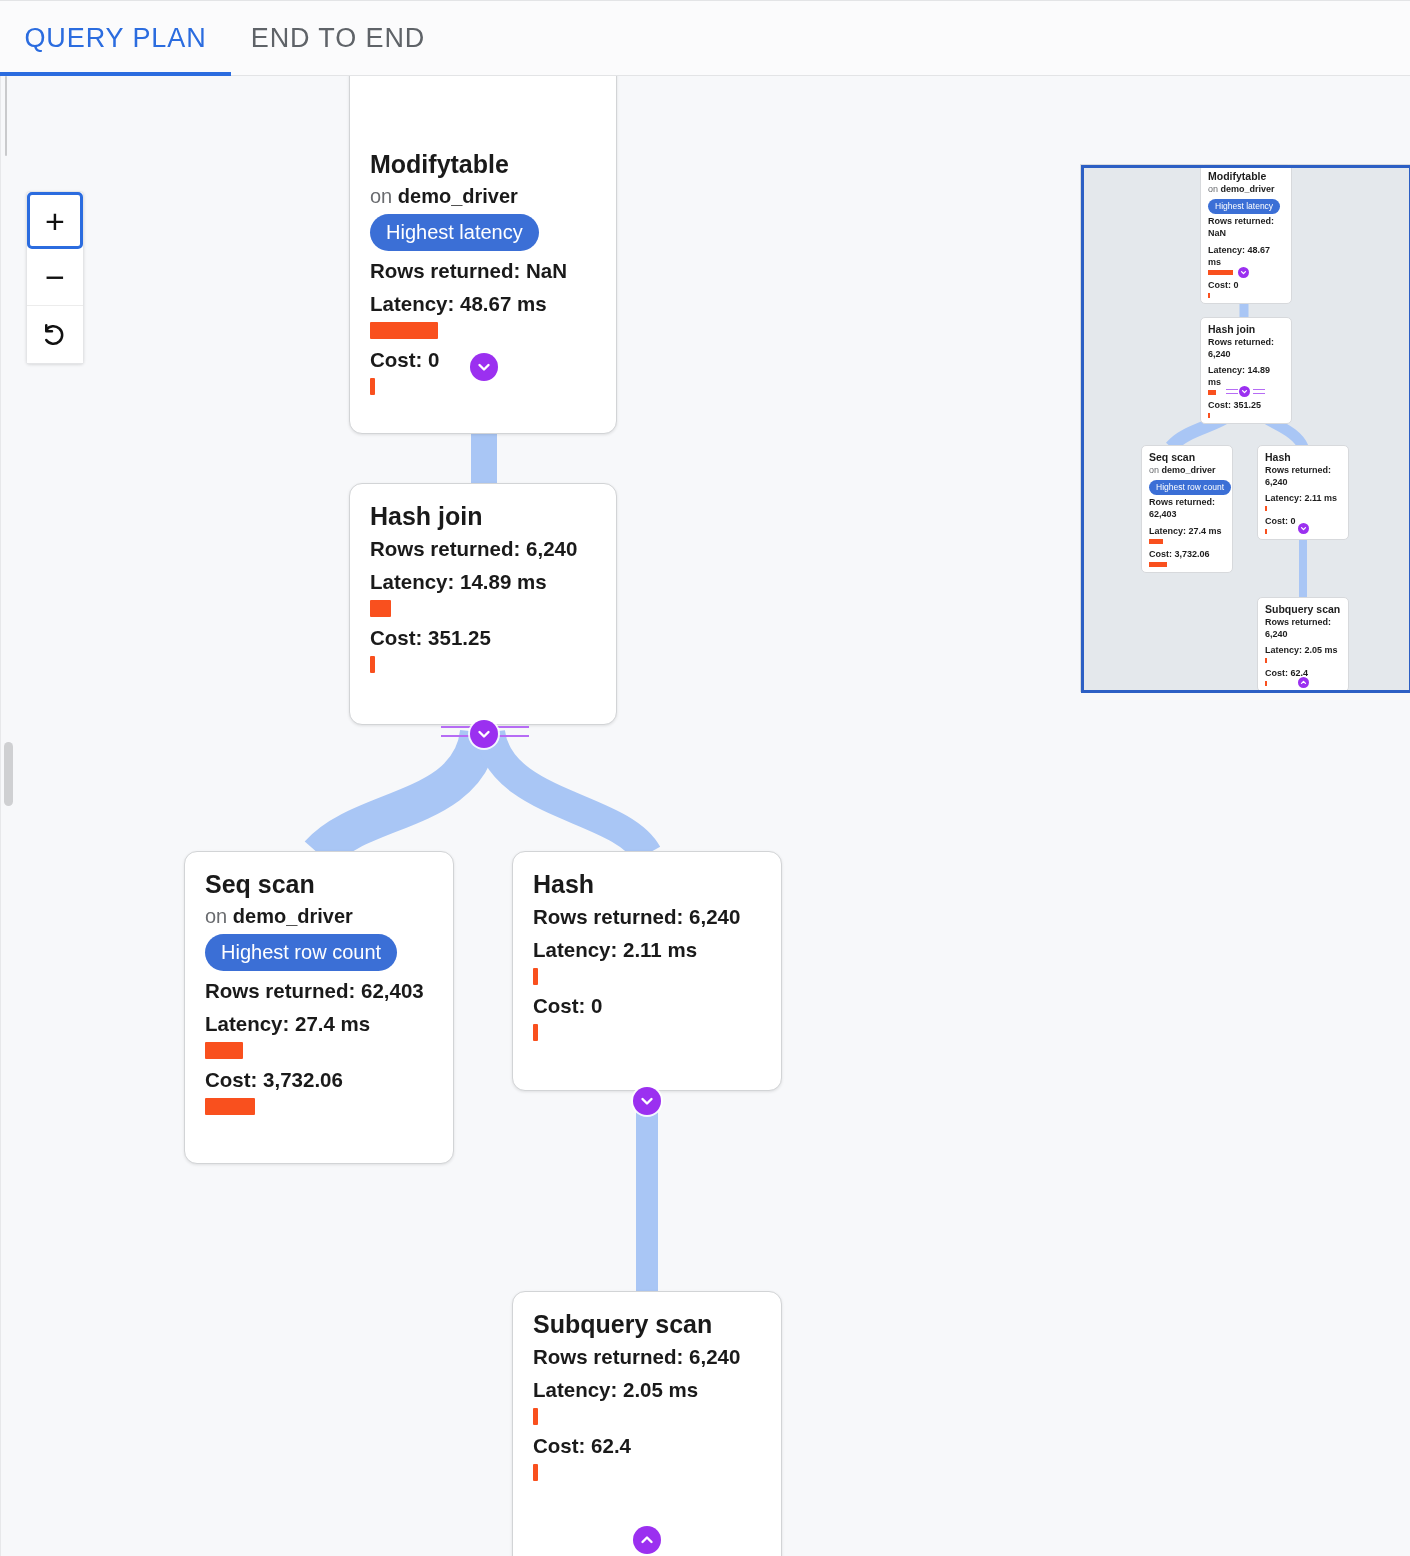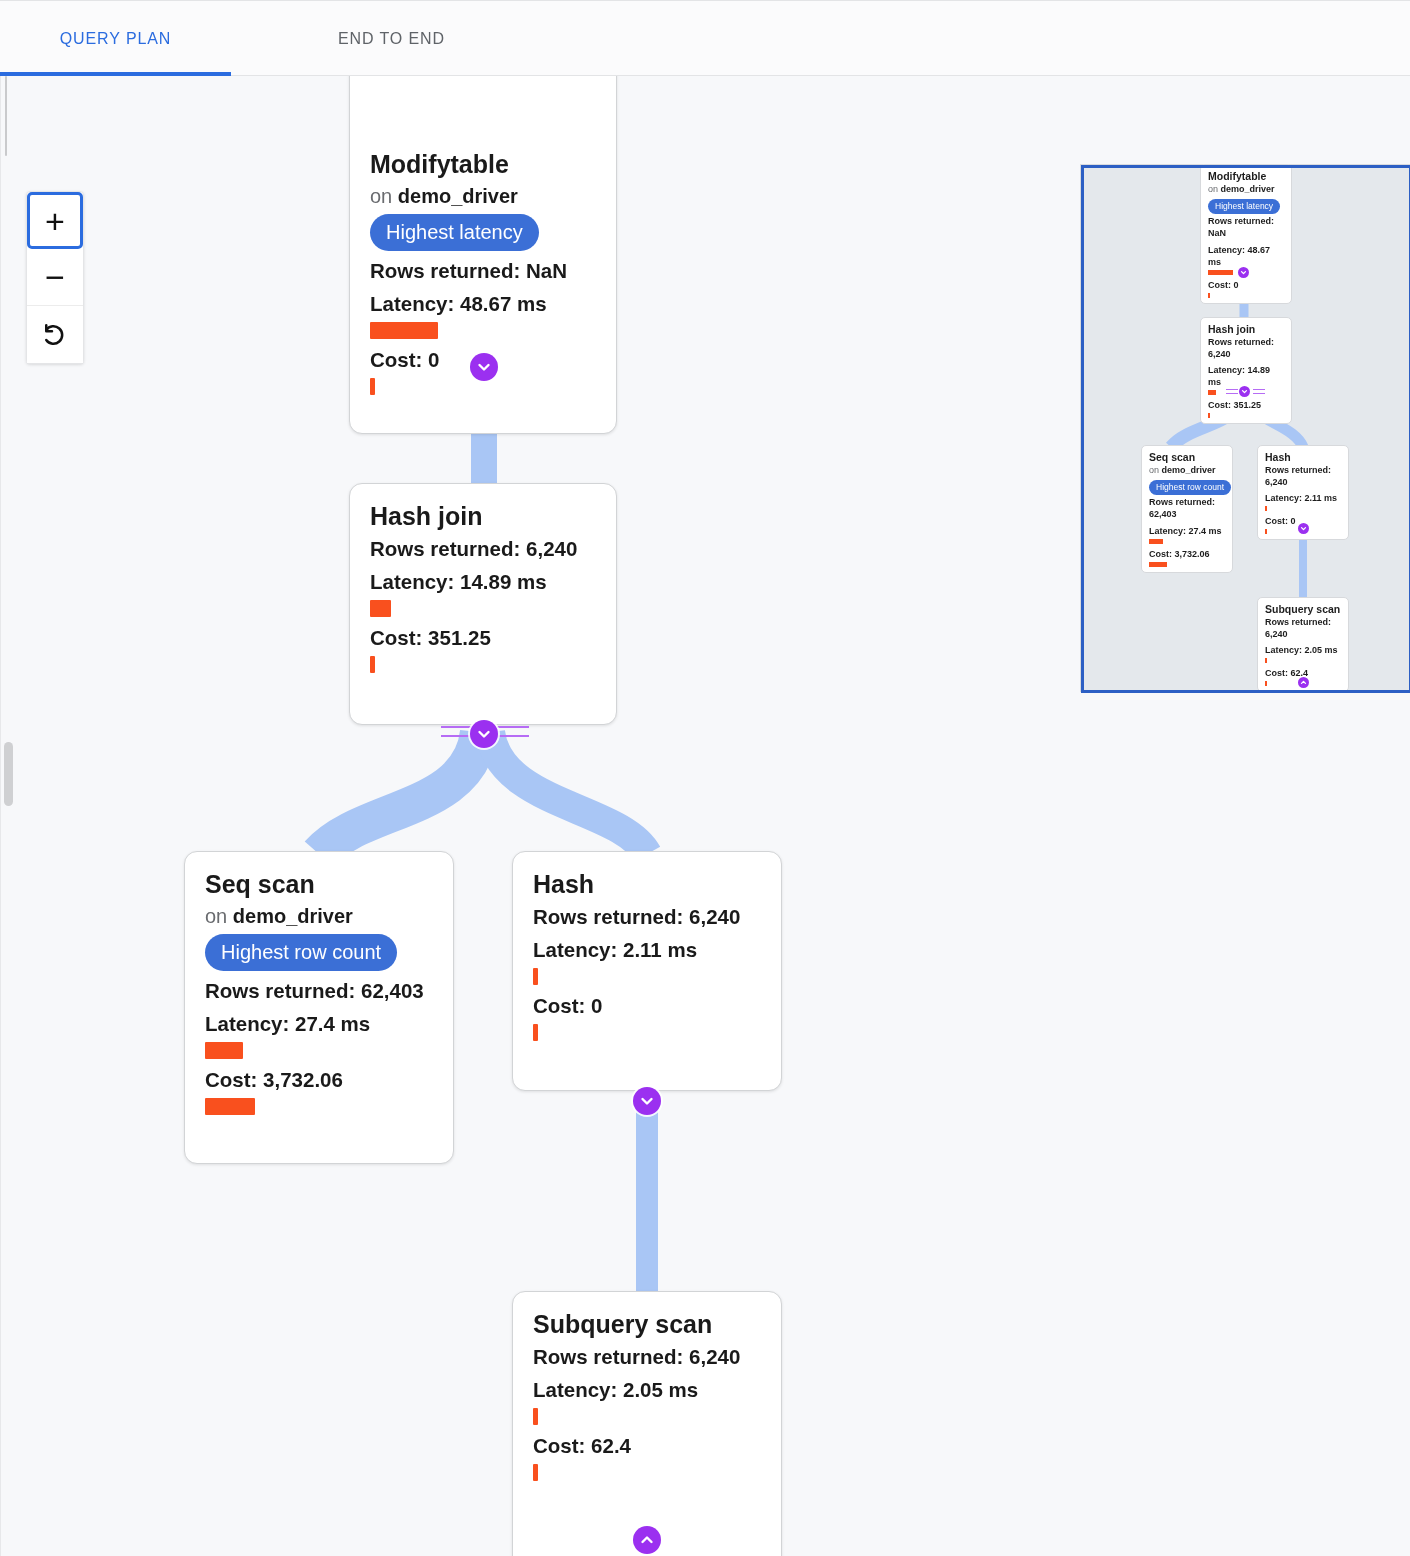--- a/index.html
+++ b/index.html
@@ -16,30 +16,30 @@
   
   .tabbar {
     position: absolute; left: 0; top: 0; width: 1410px; height: 76px;
     background: #fbfbfc;
     border-top: 1px solid #e3e4e6;
     border-bottom: 1px solid #e3e4e6;
   }
   .tab {
     position: absolute; top: 0; height: 75px;
     display: flex; align-items: center; justify-content: center;
-    font-size: 16px; letter-spacing: 0.9px; font-weight: 500;
+    font-size: 27px; letter-spacing: 0.9px; font-weight: 500;
     color: #5f6368; cursor: pointer; user-select: none;
   }
   .tab.active { color: #2b6cdf; }
   .tab-underline {
     position: absolute; bottom: 0; left: 0; right: 0; height: 4px;
     background: #2b6cdf;
   }
   #tab-query-plan { left: 0px; width: 231px; }
-  #tab-end-to-end { left: 231px; width: 214px; justify-content: flex-end; }
+  #tab-end-to-end { left: 231px; width: 214px; }
 
   
   .canvas {
     position: absolute; left: 0; top: 76px; width: 1410px; height: 1480px;
     background: #f7f8fa;
     border-left: 1px solid #e7e8ea;
     overflow: hidden;
   }
 
   

